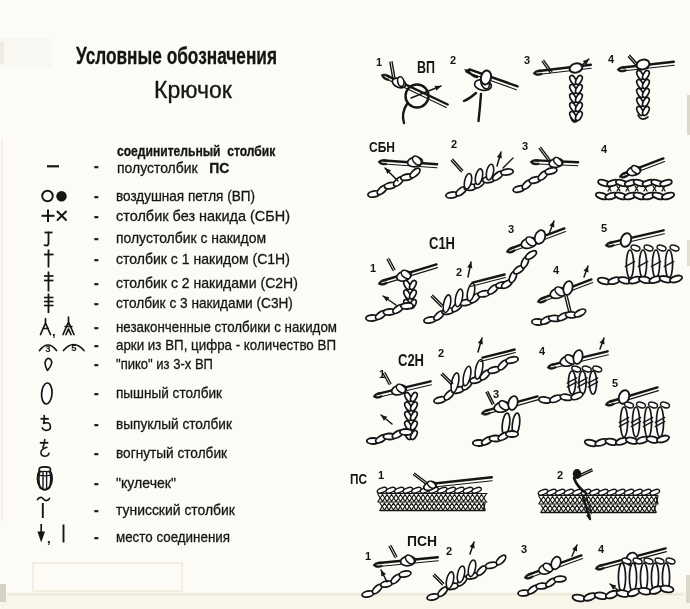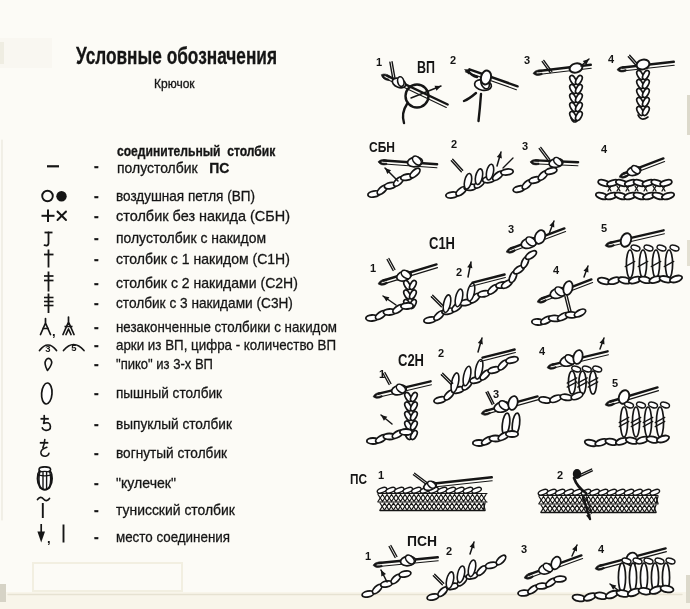--- a/index.html
+++ b/index.html
@@ -3,21 +3,21 @@
 <style>
 html,body{margin:0;padding:0;}
 body{width:690px;height:609px;background:#fcfbf6;position:relative;overflow:hidden;
  font-family:"Liberation Sans",sans-serif;color:#151515;}
 .t{position:absolute;white-space:nowrap;line-height:1.2;-webkit-text-stroke:0.3px #151515;}
 .b{font-weight:bold;}
 svg{position:absolute;left:0;top:0;}
 </style></head>
 <body>
 <div class="t" style="left:76px;top:43px;font-size:23px;font-weight:bold;transform:scaleX(0.75);transform-origin:left top;">Условные обозначения</div>
-<div class="t" style="left:154px;top:77px;font-size:12px;">Крючок</div>
+<div class="t" style="left:154px;top:77px;font-size:23px;">Крючок</div>
 <div class="t b" style="left:117px;top:143px;font-size:14px;transform:scaleX(0.864);transform-origin:left top;">соединительный&nbsp; столбик</div>
 <div class="t" style="left:117px;top:159px;font-size:15px;transform:scaleX(0.93);transform-origin:left top;">полустолбик&nbsp;&nbsp; <b>ПС</b></div>
 <div class="t" style="left:116px;top:187px;font-size:15px;transform:scaleX(0.902);transform-origin:left top;">воздушная петля (ВП)</div>
 <div class="t" style="left:116px;top:207px;font-size:15px;transform:scaleX(0.964);transform-origin:left top;">столбик без накида (СБН)</div>
 <div class="t" style="left:116px;top:229px;font-size:15px;transform:scaleX(0.929);transform-origin:left top;">полустолбик с накидом</div>
 <div class="t" style="left:116px;top:250px;font-size:15px;transform:scaleX(0.935);transform-origin:left top;">столбик с 1 накидом (С1Н)</div>
 <div class="t" style="left:116px;top:274px;font-size:15px;transform:scaleX(0.936);transform-origin:left top;">столбик с 2 накидами (С2Н)</div>
 <div class="t" style="left:116px;top:294px;font-size:15px;transform:scaleX(0.910);transform-origin:left top;">столбик с 3 накидами (С3Н)</div>
 <div class="t" style="left:116px;top:318px;font-size:15px;transform:scaleX(0.889);transform-origin:left top;">незаконченные столбики с накидом</div>
 <div class="t" style="left:116px;top:336px;font-size:15px;transform:scaleX(0.890);transform-origin:left top;">арки из ВП, цифра - количество ВП</div>

